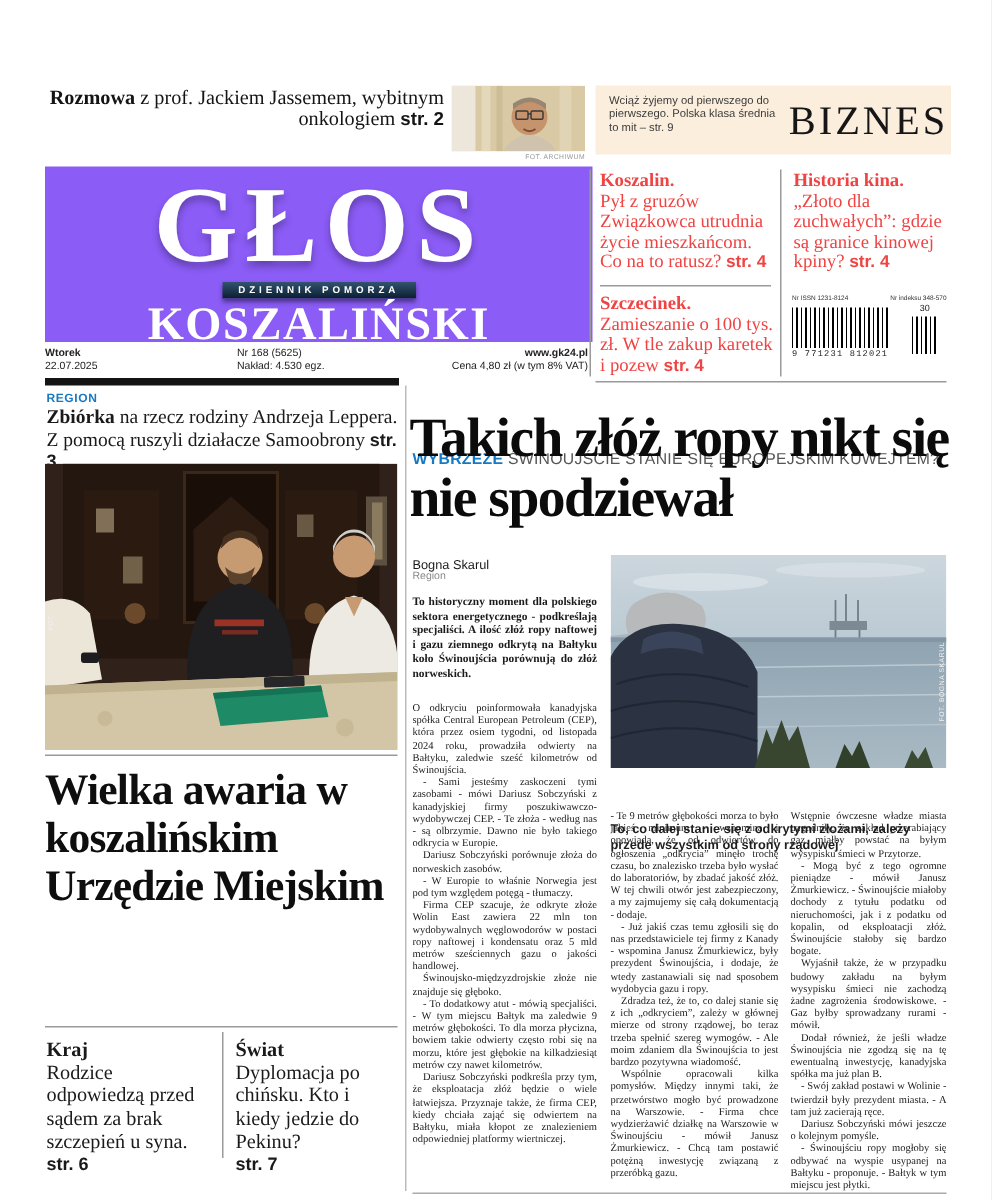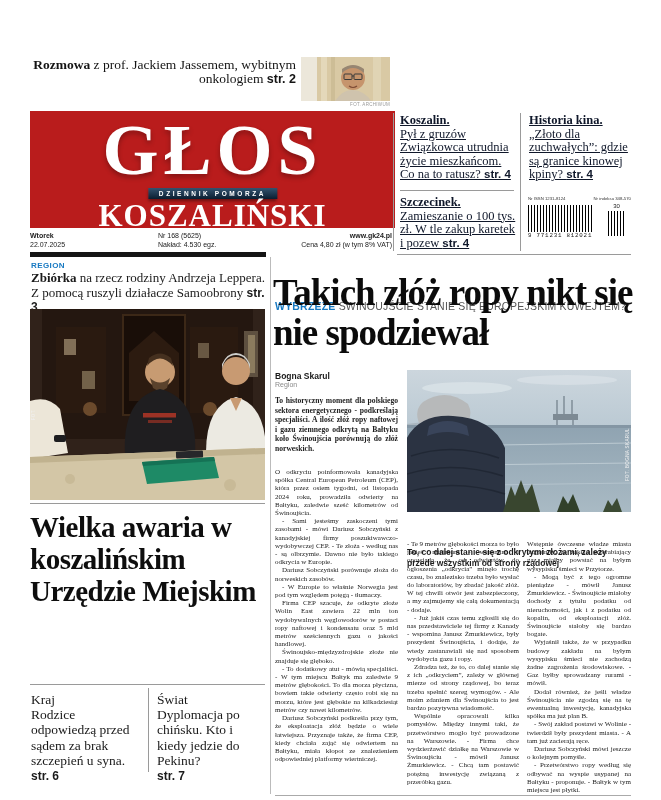--- a/index.html
+++ b/index.html
@@ -17,37 +17,37 @@
   .promo-photo{position:absolute;left:301px;top:57px;width:89px;height:44px;overflow:hidden;}
   .promo-credit{position:absolute;left:301px;top:102px;width:89px;text-align:right;
                 font-family:"Liberation Sans",sans-serif;font-size:4.5px;color:#999;letter-spacing:.3px;}
   .biznes{position:absolute;left:397px;top:57px;width:237px;height:46px;background:#fbeedd;display:flex;}
   .biznes-text{width:118px;padding:5px 0 0 9px;font-family:"Liberation Sans",sans-serif;
                font-size:7.5px;line-height:9.2px;color:#3c3c3c;}
   .biznes-logo{flex:1;display:flex;align-items:center;justify-content:center;
                font-size:27px;letter-spacing:2px;color:#161616;}
 
   
-  .mast{position:absolute;left:30px;top:111px;width:365px;height:117px;background:#b91c1c;
+  .mast{position:absolute;left:30px;top:111px;width:365px;height:117px;background:#8b5cf6;
         color:#fff;text-align:center;}
   .glos{font-size:72px;line-height:72px;font-weight:bold;letter-spacing:5px;padding-top:3px;
         text-shadow:0 3px 5px rgba(0,0,0,.30);}
   .dzp{position:absolute;left:50%;transform:translateX(-50%);top:77px;
        background:linear-gradient(#33536f,#0a1e31);padding:2px 11px;white-space:nowrap;
        font-family:"Liberation Sans",sans-serif;font-weight:bold;font-size:6.5px;
        letter-spacing:2.6px;box-shadow:0 2px 3px rgba(0,0,0,.45);}
   .kosz{position:absolute;top:89px;width:100%;font-size:31px;line-height:31px;
         font-weight:bold;letter-spacing:1px;}
   .dl{position:absolute;top:232px;font-family:"Liberation Sans",sans-serif;
       font-size:7px;line-height:8.6px;color:#222;}
   .dl .l1{font-weight:bold;}
   .blackbar{position:absolute;left:30px;top:252px;width:236px;height:5px;background:#141414;}
 
   
-  .teaser{position:absolute;font-size:12.5px;line-height:13.6px;color:#0f172a;text-decoration:underline;}
+  .teaser{position:absolute;font-size:12.5px;line-height:13.6px;color:#ef4444;}
   .teaser .t{font-weight:bold;}
   .barcode{position:absolute;left:528px;top:196px;width:103px;height:52px;}
   .bc-meta{font-family:"Liberation Sans",sans-serif;font-size:4.3px;color:#333;
            display:flex;justify-content:space-between;}
   .bc-bars{position:absolute;left:0;top:9px;width:66px;height:31px;
            background:repeating-linear-gradient(90deg,#000 0 1px,#fff 1px 3px);}
   .bc-digits{position:absolute;left:0;top:36px;width:70px;background:#fff;
              font-family:"Liberation Mono",monospace;font-size:5.8px;letter-spacing:.8px;}
   .bc-right{position:absolute;left:80px;top:15px;width:17px;height:25px;
             background:repeating-linear-gradient(90deg,#000 0 1px,#fff 1px 3px);}
@@ -60,32 +60,32 @@
   .region-teaser{position:absolute;left:31px;top:271px;width:234px;font-size:13px;line-height:14.6px;}
   .region-teaser .pref{font-size:12px;}
   .photoA{position:absolute;left:30px;top:309px;width:235px;height:191px;overflow:hidden;}
   .vcredit{position:absolute;writing-mode:vertical-rl;transform:rotate(180deg);
            font-family:"Liberation Sans",sans-serif;font-size:4.5px;color:#f0f0f0;letter-spacing:.4px;}
   .awaria-head{position:absolute;left:30px;top:511px;width:240px;font-size:29px;line-height:32px;
                font-weight:bold;letter-spacing:-.5px;color:#0e0e0e;}
   .awaria-text{position:absolute;left:30px;top:614px;width:237px;font-size:13px;line-height:14.6px;}
   .ref-red{font-family:"Liberation Sans",sans-serif;font-weight:bold;font-size:11.5px;color:#a81317;}
   .mini{position:absolute;top:692px;font-size:13.5px;line-height:15.2px;}
-  .mini .t{font-weight:normal;}
+  .mini .t{font-weight:bold;}
   .mini .pref{font-size:12px;}
 
   
   .kicker{position:absolute;left:275px;top:260px;font-family:"Liberation Sans",sans-serif;
           font-size:10.5px;letter-spacing:.2px;white-space:nowrap;margin-top:40px;}
   .kicker .lbl{font-weight:bold;color:#1779c2;}
   .kicker .txt{color:#555;font-weight:500;}
   .main-head{position:absolute;left:273px;top:273px;width:362px;font-size:37px;line-height:40px;
              font-weight:bold;letter-spacing:-1px;color:#0b0b0b;}
   .by-author{position:absolute;left:275px;top:371px;font-family:"Liberation Sans",sans-serif;
-             font-weight:bold;font-size:8.5px;}
+             font-weight:normal;font-size:8.5px;}
   .by-section{position:absolute;left:275px;top:381px;font-family:"Liberation Sans",sans-serif;
               font-size:7px;color:#8a8a8a;}
   .lead{position:absolute;left:275px;top:396px;width:123px;font-weight:bold;
         font-size:7.6px;line-height:9.6px;text-align:justify;}
   .col{position:absolute;font-size:7px;line-height:8.2px;text-align:justify;overflow:hidden;}
   .col p{margin:0;text-indent:7px;}
   .col p:first-child{text-indent:0;}
   .col1{left:275px;top:468px;width:123px;height:327px;}
   .col2{left:407px;top:540px;width:112px;height:255px;}
   .col3{left:527px;top:540px;width:104px;height:255px;}
@@ -114,20 +114,24 @@
       <path d="M41 16 q11 -10 22 0 l0 -4 q-11 -8 -22 0 z" fill="#978672"></path>
       <rect x="43" y="17" width="8" height="5.5" rx="1" fill="none" stroke="#3a3a3a" stroke-width="1"></rect>
       <rect x="53" y="17" width="8" height="5.5" rx="1" fill="none" stroke="#3a3a3a" stroke-width="1"></rect>
       <line x1="51" y1="19" x2="53" y2="19" stroke="#3a3a3a" stroke-width="1"></line>
       <path d="M48 29 q4 3 8 0" stroke="#7c4a34" stroke-width="1.2" fill="none"></path>
       <path d="M34 44 q8 -12 18 -11 q12 1 18 11 z" fill="#cfc3ad"></path>
     </svg>
   </div>
   <div class="promo-credit">FOT. ARCHIWUM</div>
 
+  <div class="biznes">
+    <div class="biznes-text">Wciąż żyjemy od pierwszego do pierwszego. Polska klasa średnia to mit – str. 9</div>
+    <div class="biznes-logo">BIZNES</div>
+  </div>
 
   <div class="mast">
     <div class="glos">GŁOS</div>
     <div class="dzp">DZIENNIK POMORZA</div>
     <div class="kosz">KOSZALIŃSKI</div>
   </div>
 
   <div class="dl" style="left:30px;">
     <div class="l1">Wtorek</div>
     <div>22.07.2025</div>
@@ -318,19 +322,19 @@
     <p>Wspólnie opracowali kilka pomysłów. Między innymi taki, że przetwórstwo mogło być prowadzone na Warszowie. - Firma chce wydzierżawić działkę na Warszowie w Świnoujściu - mówił Janusz Żmurkiewicz. - Chcą tam postawić potężną inwestycję związaną z przeróbką gazu.</p>
   </div>
 
   <div class="col col3">
     <p>Wstępnie ówczesne władze miasta uzgodniły, że zakład przerabiający gaz miałby powstać na byłym wysypisku śmieci w Przytorze.</p>
     <p>- Mogą być z tego ogromne pieniądze - mówił Janusz Żmurkiewicz. - Świnoujście miałoby dochody z tytułu podatku od nieruchomości, jak i z podatku od kopalin, od eksploatacji złóż. Świnoujście stałoby się bardzo bogate.</p>
     <p>Wyjaśnił także, że w przypadku budowy zakładu na byłym wysypisku śmieci nie zachodzą żadne zagrożenia środowiskowe. - Gaz byłby sprowadzany rurami - mówił.</p>
     <p>Dodał również, że jeśli władze Świnoujścia nie zgodzą się na tę ewentualną inwestycję, kanadyjska spółka ma już plan B.</p>
     <p>- Swój zakład postawi w Wolinie - twierdził były prezydent miasta. - A tam już zacierają ręce.</p>
     <p>Dariusz Sobczyński mówi jeszcze o kolejnym pomyśle.</p>
-    <p>- Przetwórstwo ropy według się odbywać na wyspie usypanej na Bałtyku - proponuje. - Bałtyk w tym miejscu jest płytki.</p>
+    <p>- Świnoujściu ropy mogłoby się odbywać na wyspie usypanej na Bałtyku - proponuje. - Bałtyk w tym miejscu jest płytki.</p>
     <p class="read-more">Czytaj też na str. 6</p>
   </div>
 
   <div class="rule-h" style="left:275px;top:795px;width:356px;background:#aaa;"></div>
 
 </div>
 
 </body></html>

